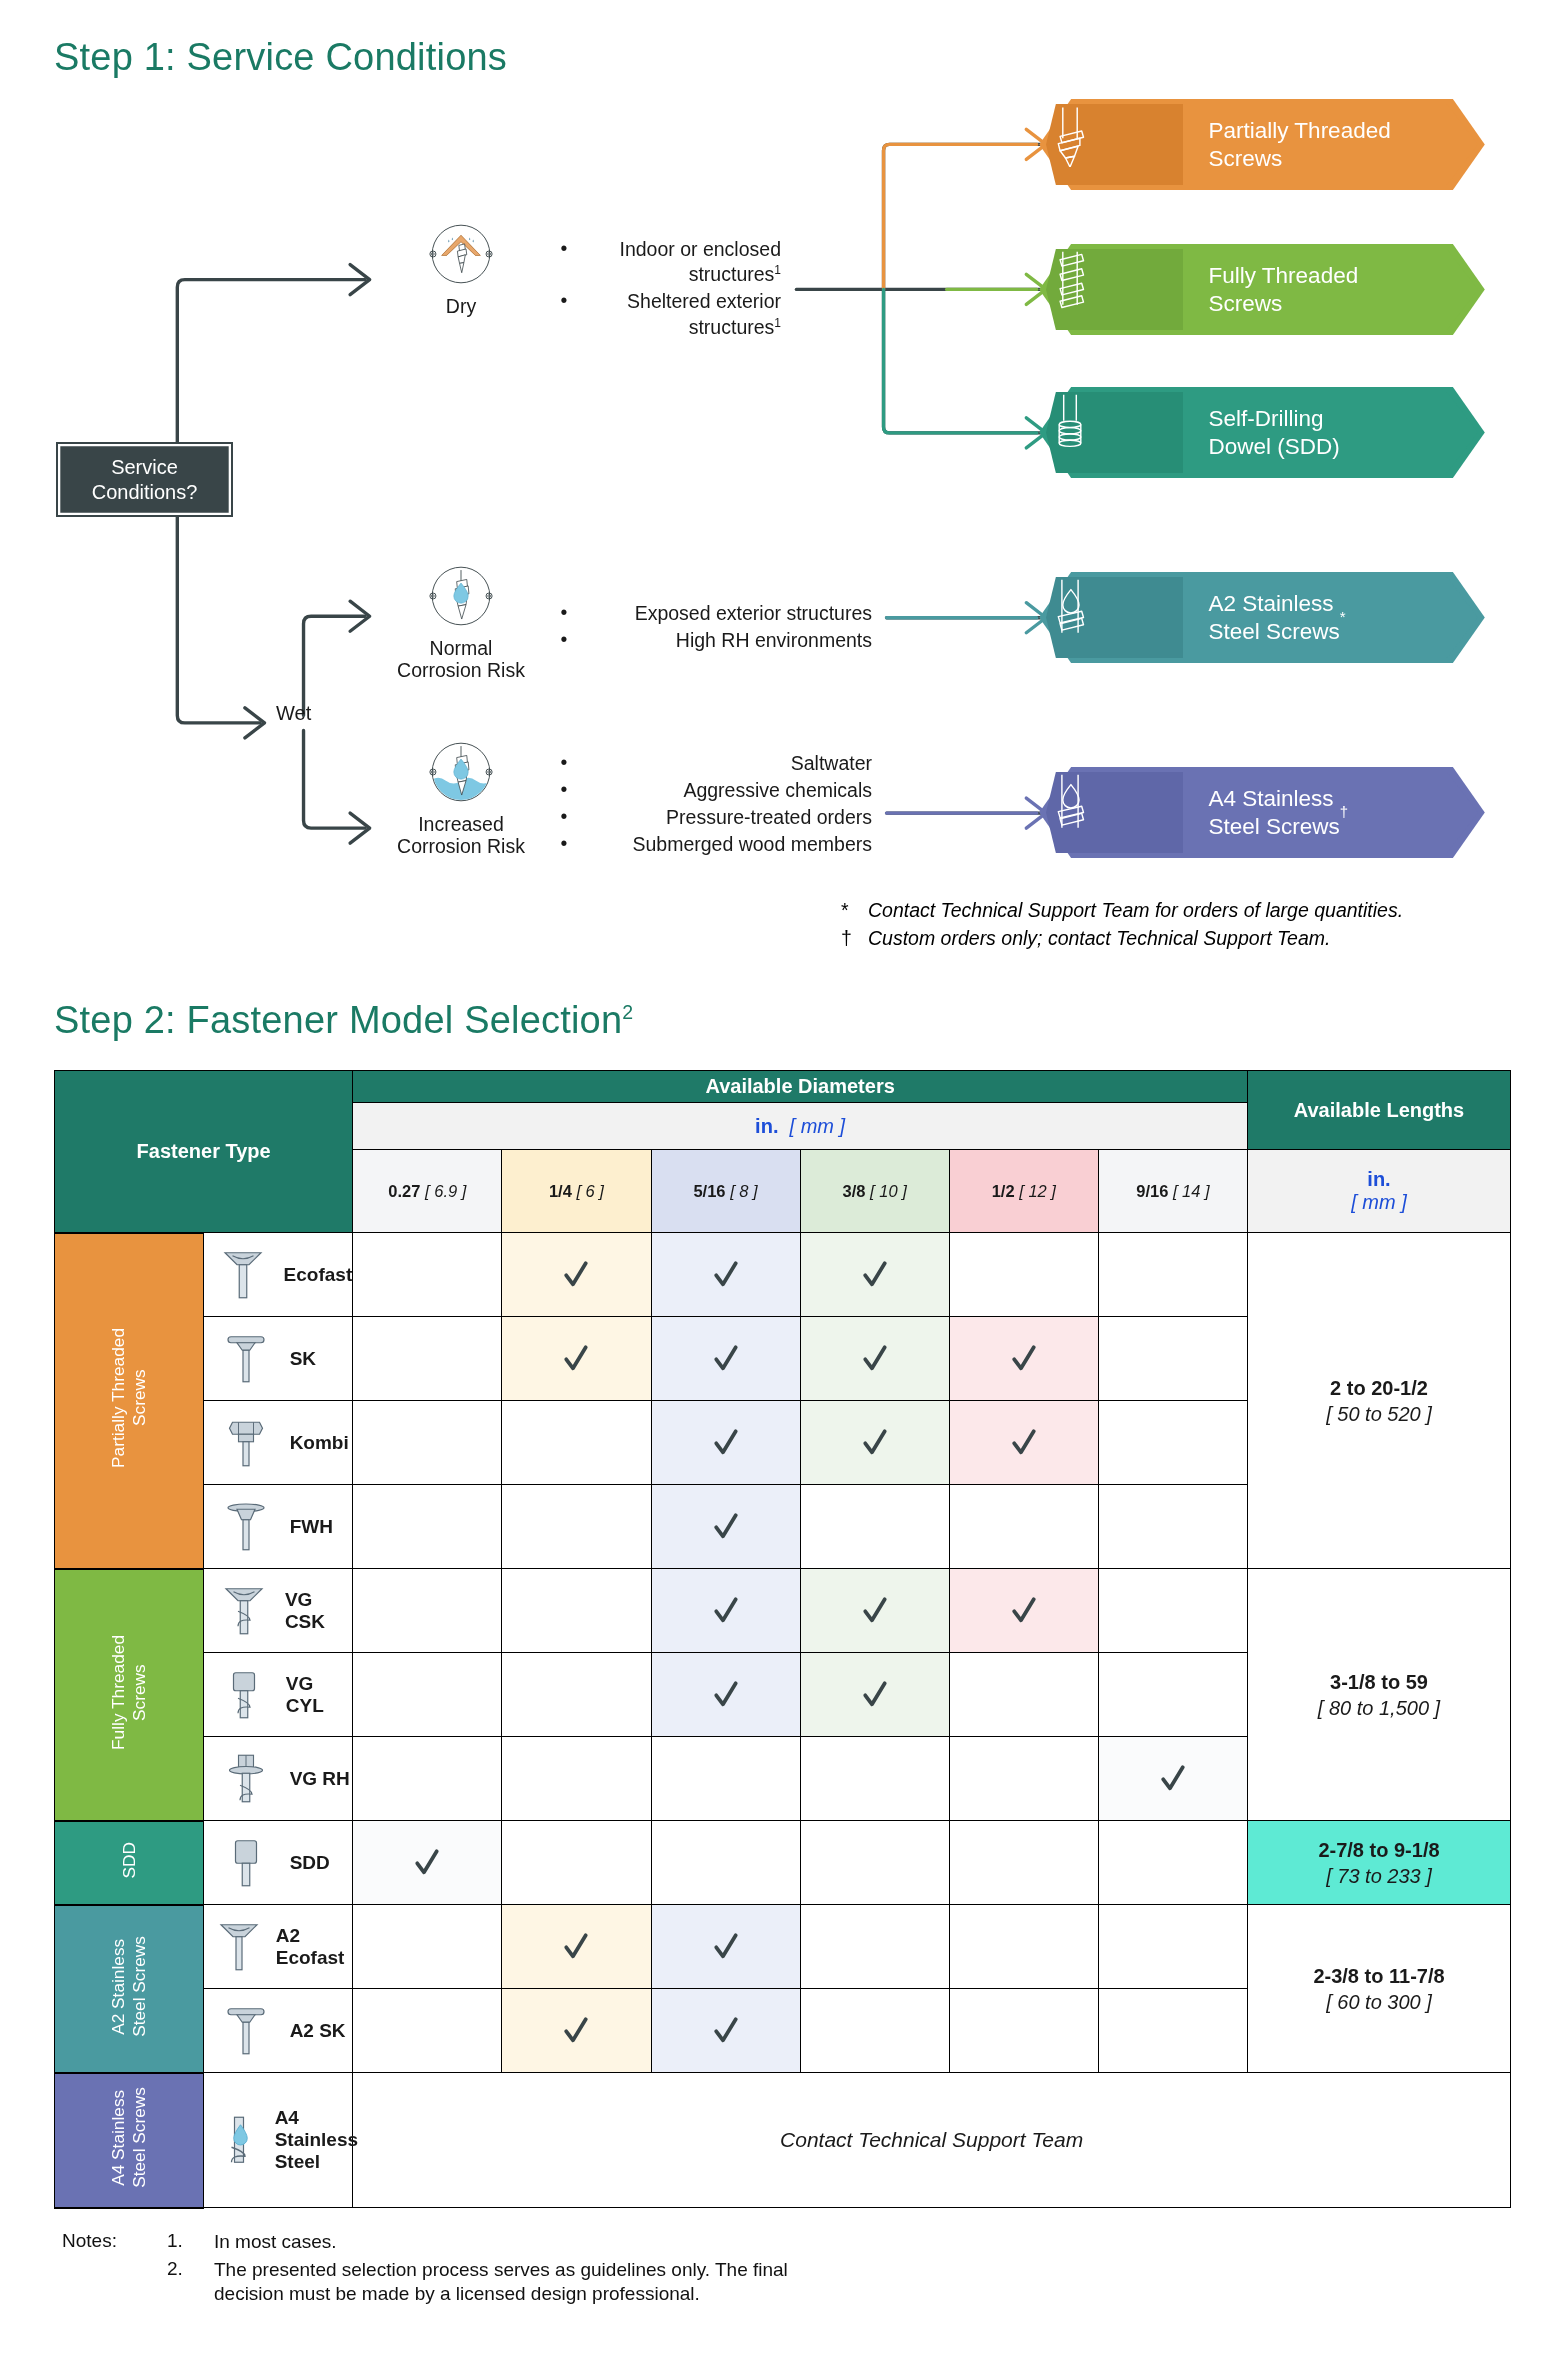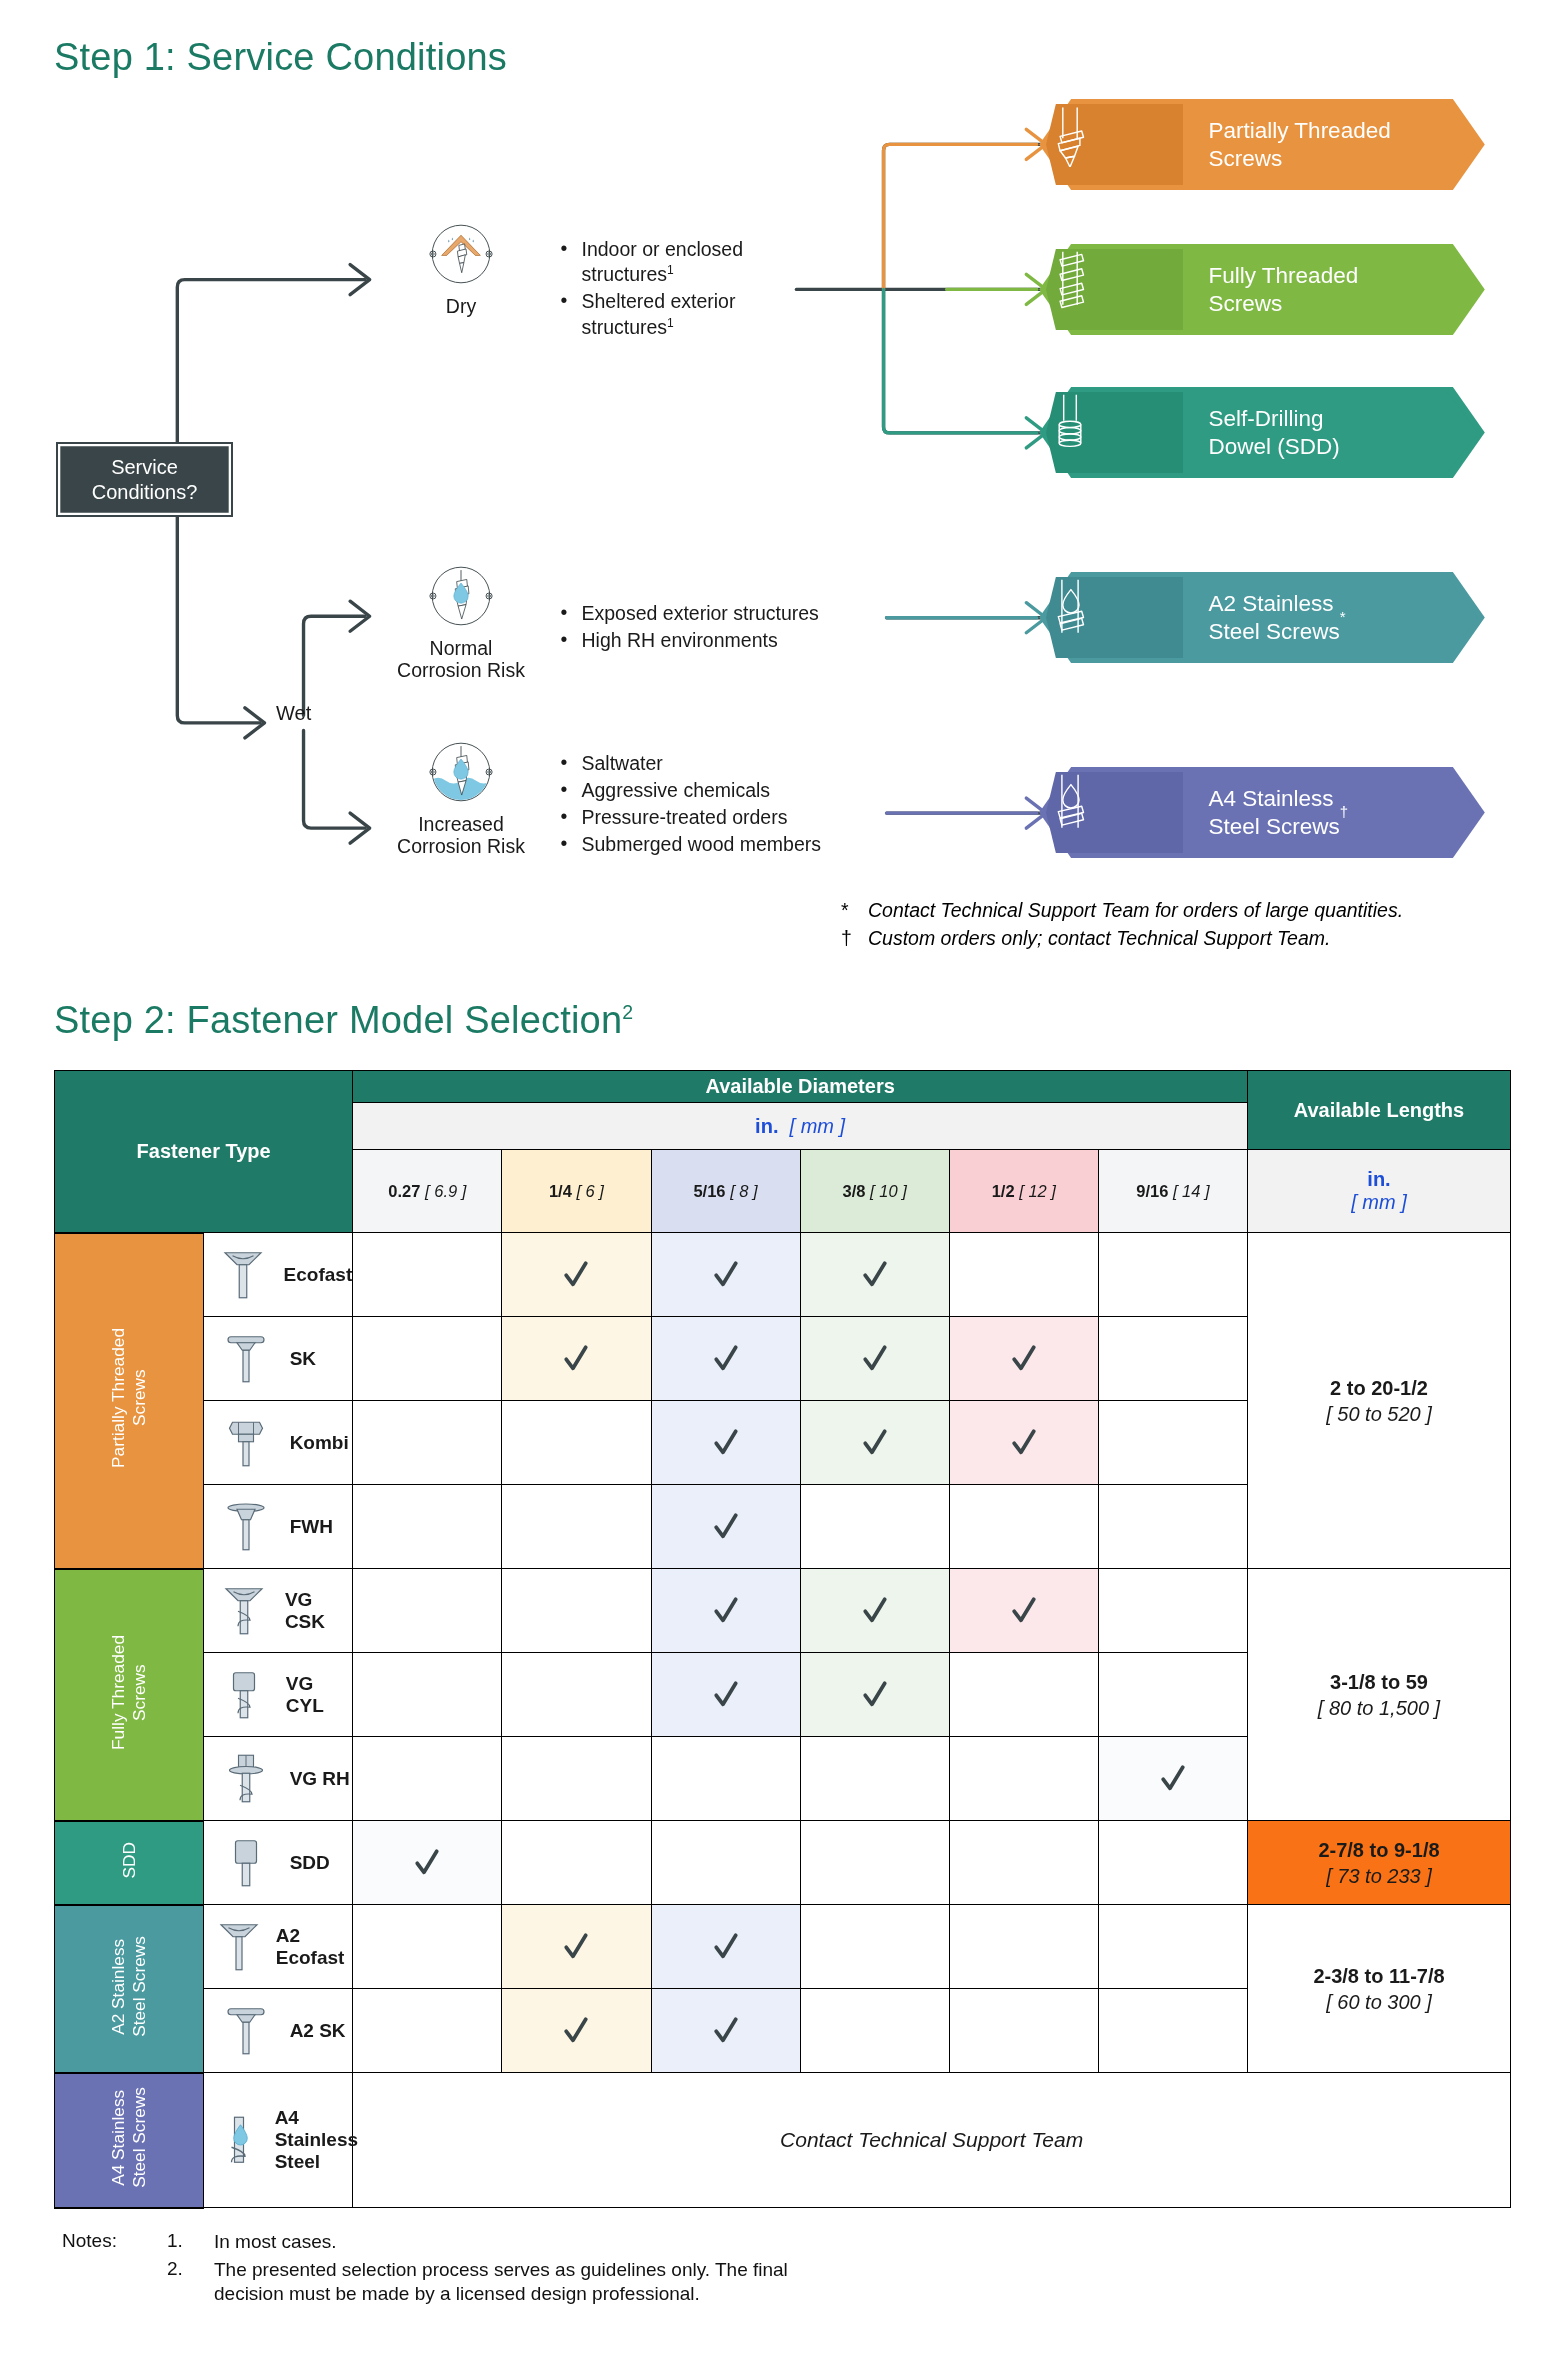--- a/index.html
+++ b/index.html
@@ -66,21 +66,21 @@
   #node-dry { left: 382px; top: 218px; }
   #node-normal { left: 382px; top: 560px; }
   #node-increased { left: 382px; top: 736px; }
 
   .bullets {
     position: absolute;
     font-size: 19.5px;
     line-height: 1.30;
     color: #1a1a1a;
   }
-  .bullets li { list-style: none; position: relative; padding-left: 25.5px; margin-bottom: 1.5px; }
+  .bullets li { list-style: none; position: relative; padding-left: 25.5px; margin-bottom: 1.5px; text-align: right; }
   .bullets li:before {
     content: "\2022"; position: absolute; left: 4.5px; top: -0.8px; font-size: 19.5px;
   }
   .bullets sup { font-size: 12px; vertical-align: super; }
   #bullets-dry { left: 556px; top: 237px; width: 225px; }
   #bullets-normal { left: 556px; top: 601px; width: 316px; }
   #bullets-increased { left: 556px; top: 751px; width: 316px; }
 
   
   .hex {
@@ -683,21 +683,21 @@
               </div>
             </td>
             <td class="chk" style="background: rgb(250, 251, 252);"><svg viewBox="0 0 40 46">
                 <path d="M7 24 L16 36 L33 8" fill="none" stroke="#394548" stroke-width="5" stroke-linecap="round" stroke-linejoin="round"></path>
               </svg></td>
             <td class="chk"></td>
             <td class="chk"></td>
             <td class="chk"></td>
             <td class="chk"></td>
             <td class="chk"></td>
-            <td class="lencell" rowspan="1" style="background: #f97316;">
+            <td class="lencell" rowspan="1" style="background: #5eead4;">
               <div>2-7/8 to 9-1/8</div>
               <div class="mm">[ 73 to 233 ]</div>
             </td>
           </tr>
           <tr>
             <td class="catcell" rowspan="2" style="background: rgb(74, 154, 160); border-top-width: 2.3px; border-bottom-width: 2.3px;"><span class="rot">A2 Stainless
 Steel Screws</span></td>
             <td class="namecell" style="height: 84px;">
               <div class="inner">
                 <div class="pic">

